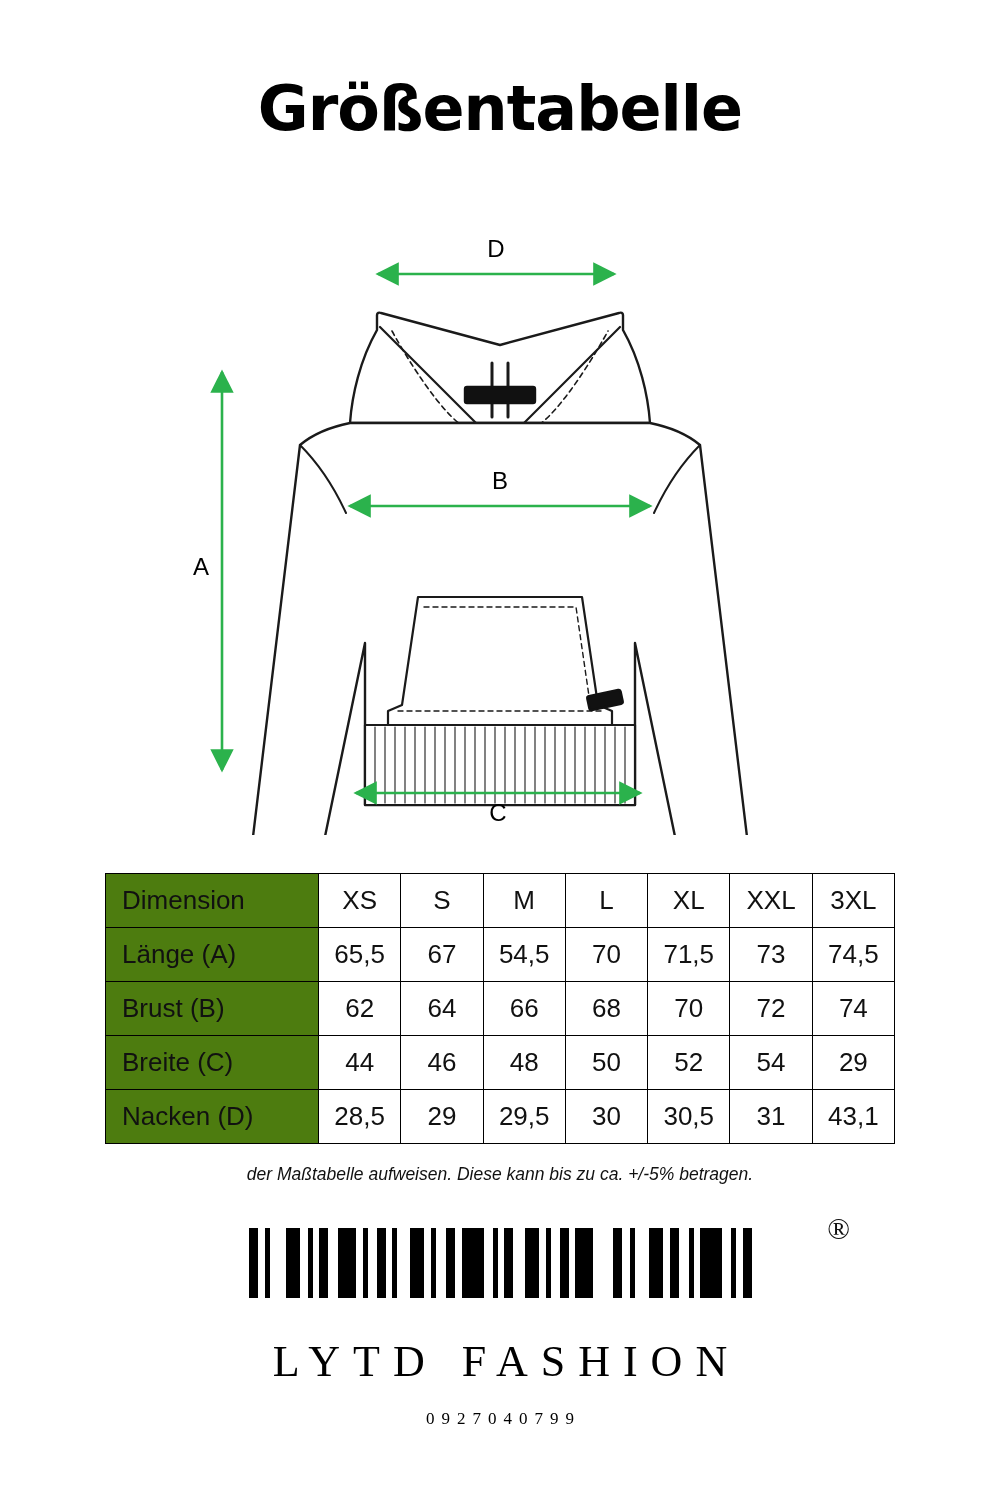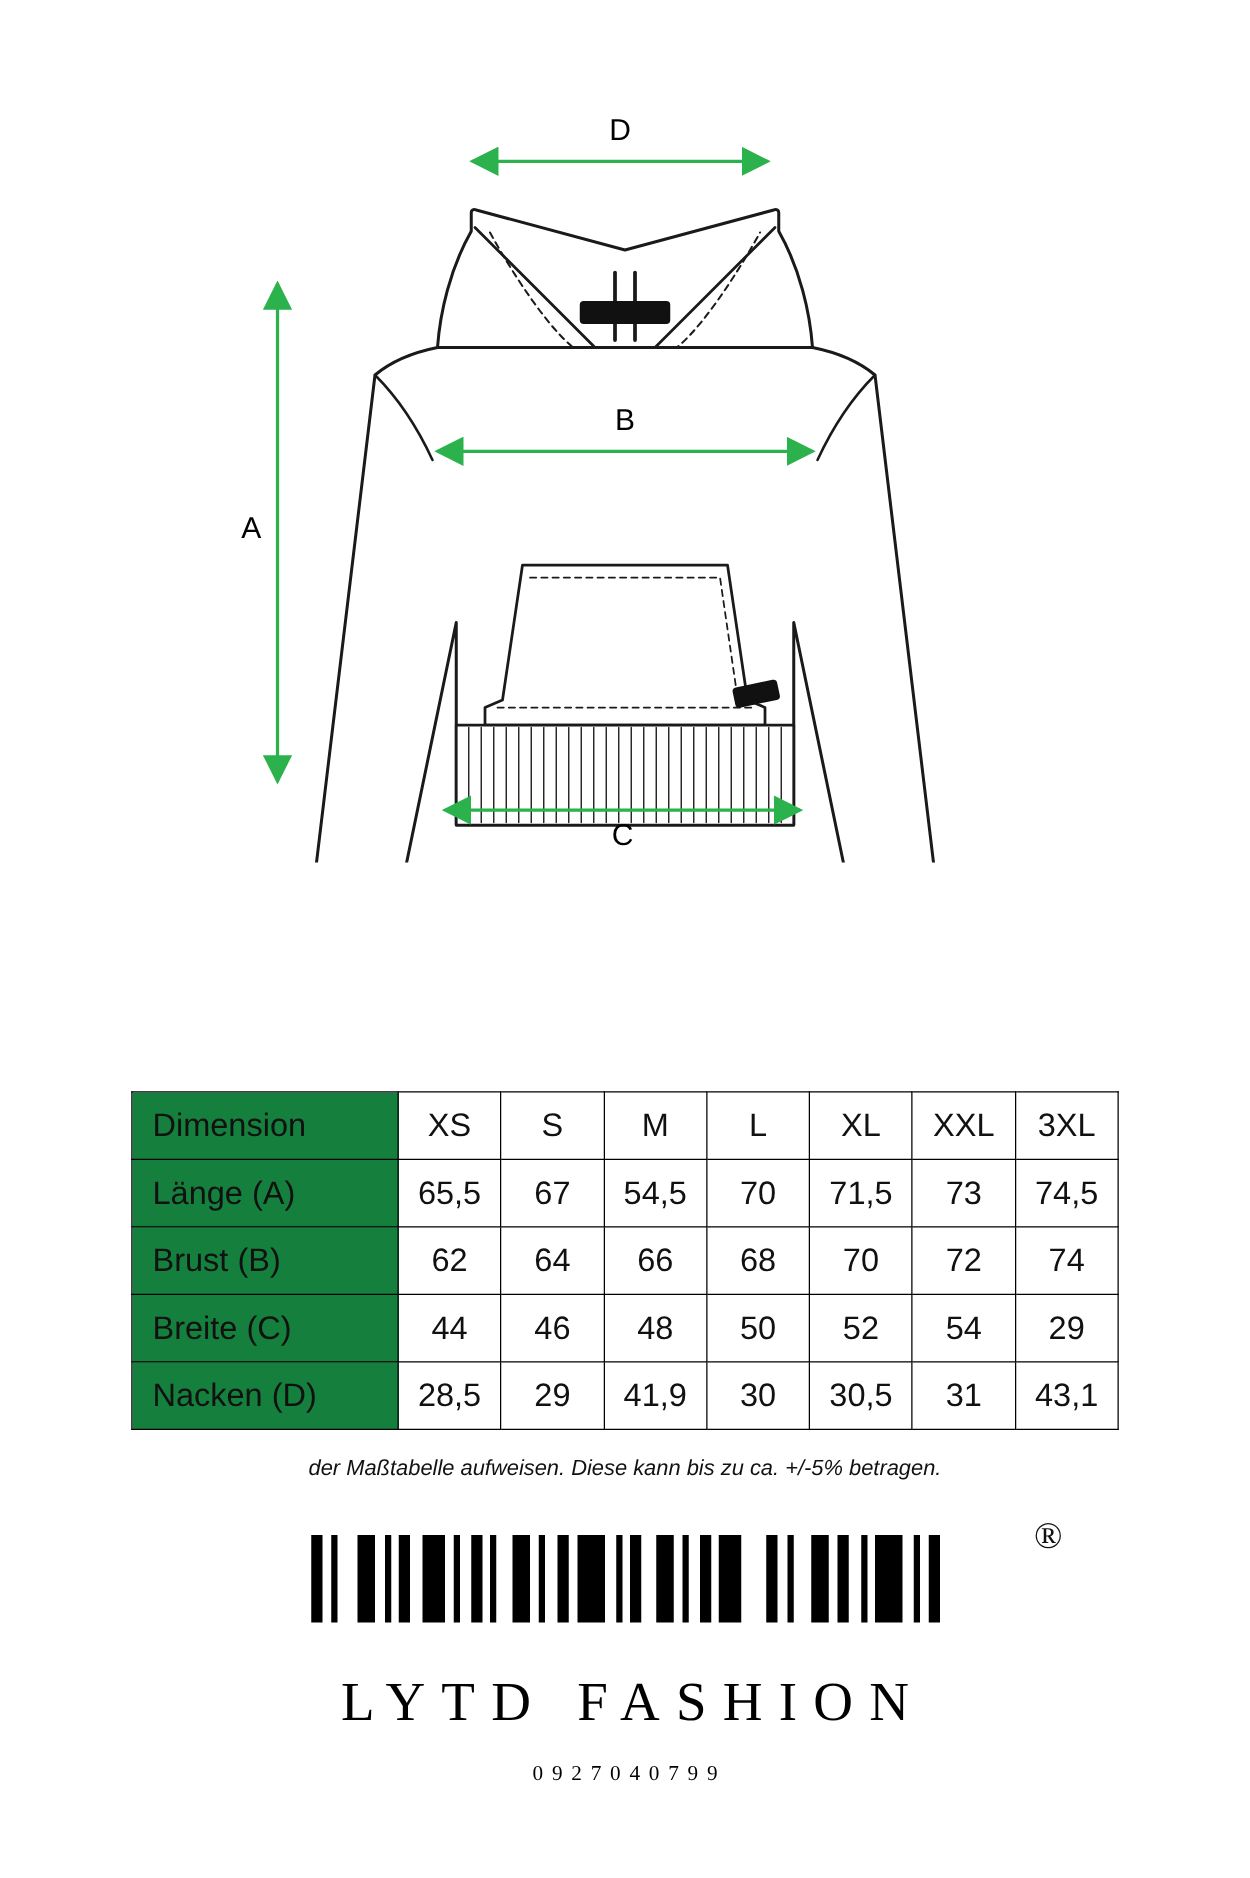--- a/index.html
+++ b/index.html
@@ -64,21 +64,21 @@
     font-family: "Liberation Sans", sans-serif;
     font-weight: 400;
     height: 53px;
     padding: 0;
     color: #111111;
   }
   table.size-table th.dim-head,
   table.size-table td.dim-cell {
     text-align: left;
     padding-left: 16px;
-    background: #15803d;
+    background: #4d7c0f;
     width: 196px;
   }
   table.size-table tr.header-row th {
     font-weight: 400;
   }
 
   
   .note {
     position: absolute;
     left: 105px;
@@ -145,20 +145,21 @@
     font-family: "Liberation Sans", sans-serif;
     font-size: 24px;
     fill: #000000;
   }
 </style>
 </head>
 <body>
 
 <div class="page">
 
+  <h1 class="title">Größentabelle</h1>
 
   <div class="illustration">
     <svg width="1000" height="690" viewBox="0 0 1000 690" xmlns="http://www.w3.org/2000/svg">
       <defs>
         <marker id="arrHead" markerWidth="9" markerHeight="9" refX="8" refY="4.5" orient="auto">
           <path d="M0,0 L9,4.5 L0,9 z" fill="#2BB24C"></path>
         </marker>
         <marker id="arrTail" markerWidth="9" markerHeight="9" refX="1" refY="4.5" orient="auto">
           <path d="M9,0 L0,4.5 L9,9 z" fill="#2BB24C"></path>
         </marker>
@@ -323,21 +324,21 @@
           <td>48</td>
           <td>50</td>
           <td>52</td>
           <td>54</td>
           <td>29</td>
         </tr>
         <tr>
           <td class="dim-cell">Nacken (D)</td>
           <td>28,5</td>
           <td>29</td>
-          <td>41,9</td>
+          <td>29,5</td>
           <td>30</td>
           <td>30,5</td>
           <td>31</td>
           <td>43,1</td>
         </tr>
       </tbody>
     </table>
   </div>
 
   <div class="note">

